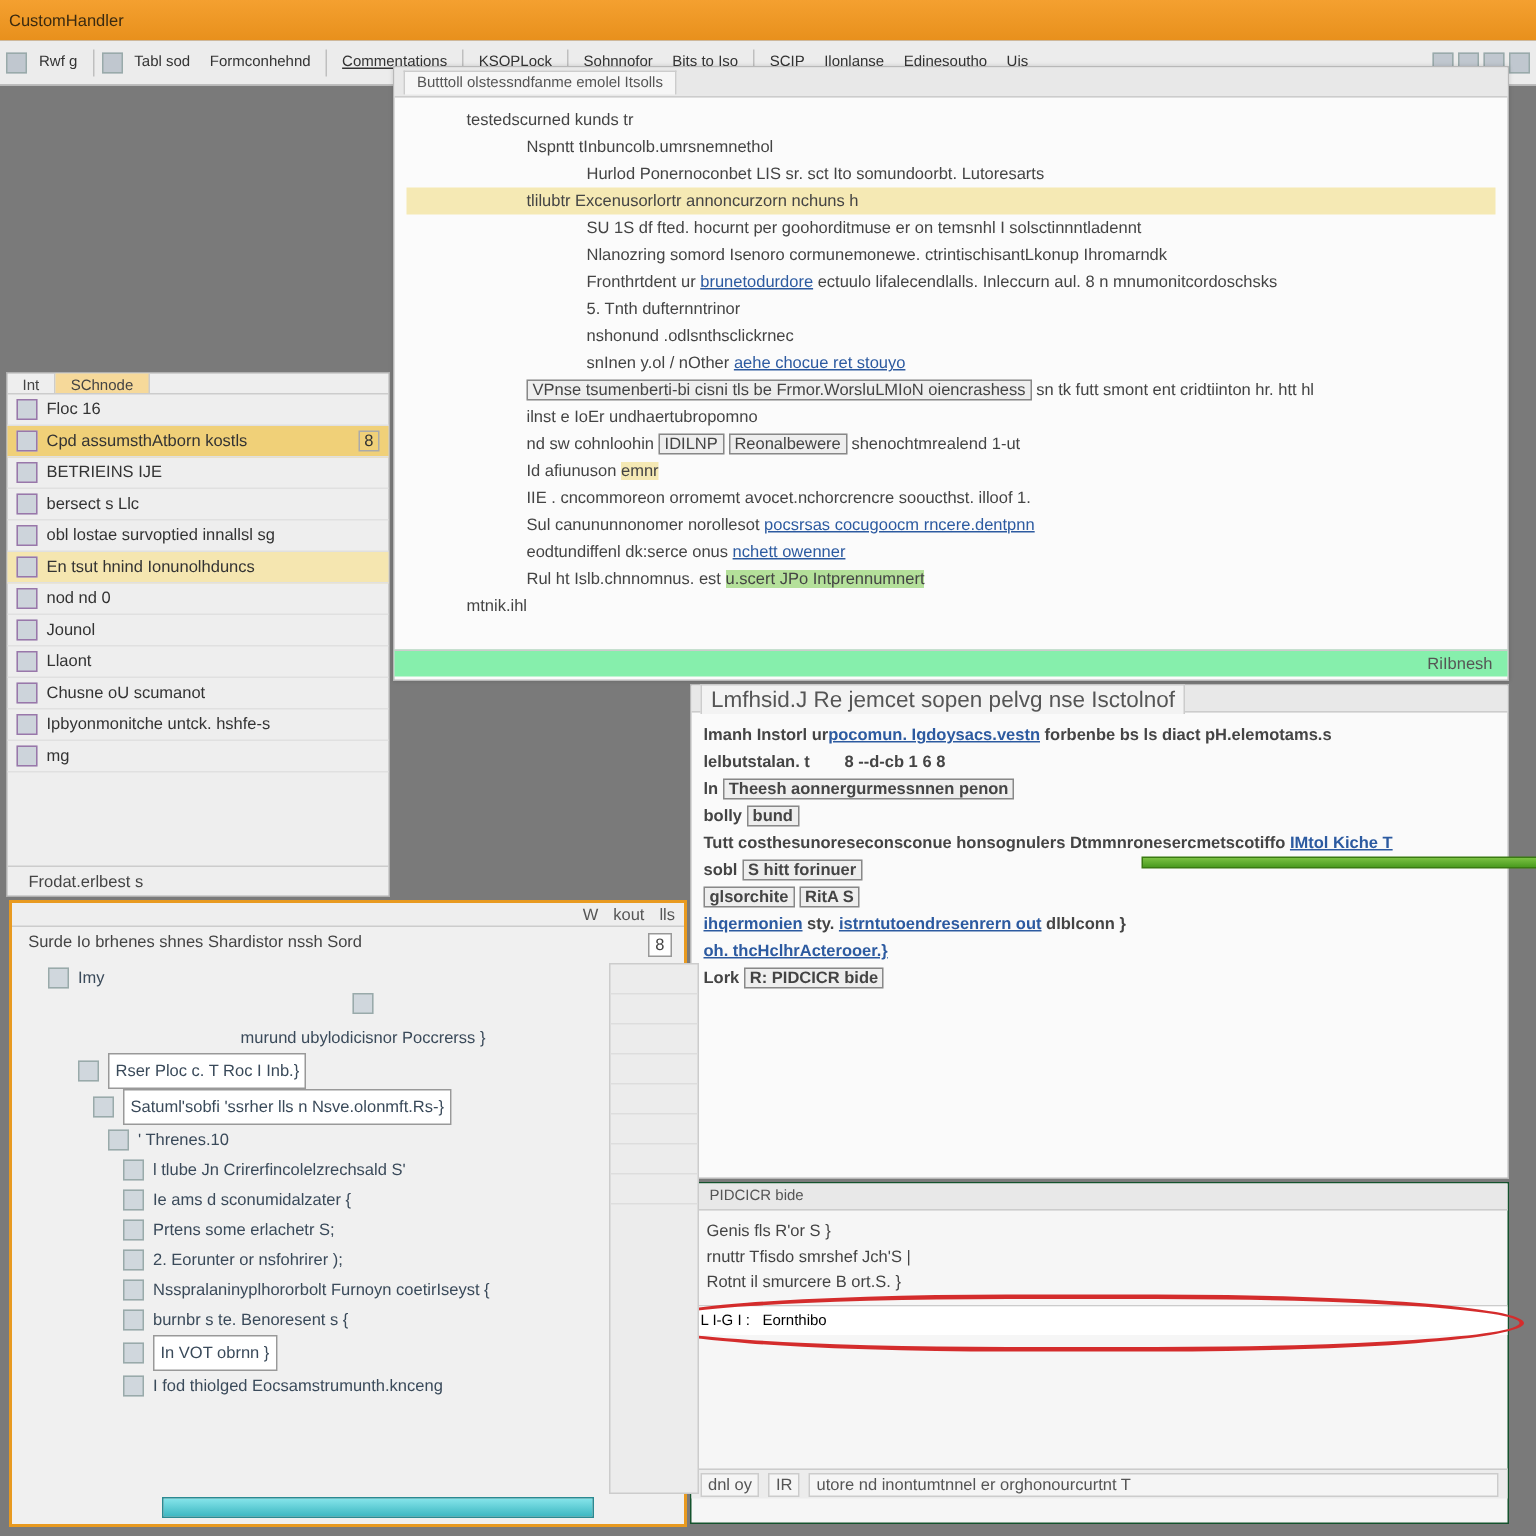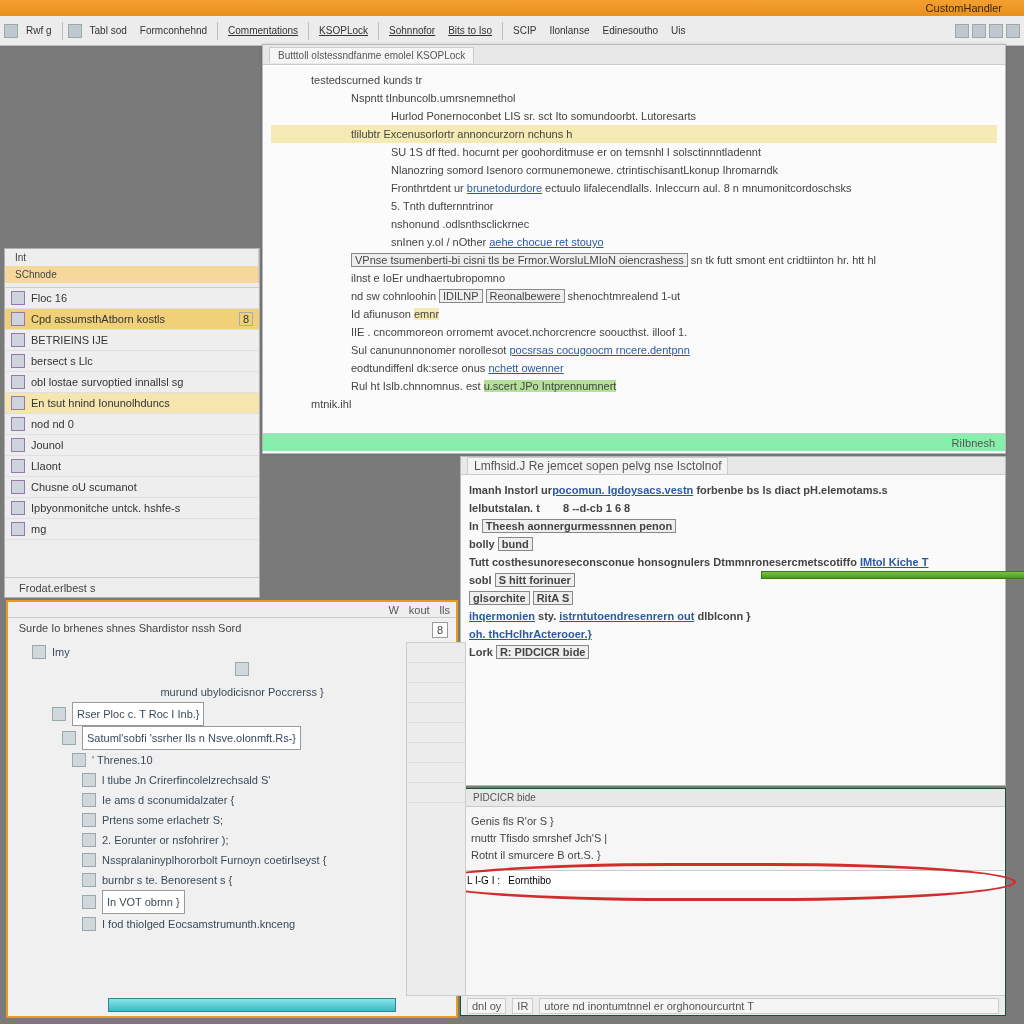--- a/index.html
+++ b/index.html
@@ -1,17 +1,17 @@
 <!DOCTYPE html>
 <html><head>
 <meta charset="utf-8">
 <style>
 *{margin:0;padding:0;box-sizing:border-box;font-family:Tahoma,Verdana,sans-serif;font-size:11px;}
 body{width:1024px;height:1024px;background:#7a7a7a;overflow:hidden;position:relative;}
-.titlebar{height:16px;background:linear-gradient(#f4a030,#e8901c);display:flex;align-items:center;padding:0 22px;color:#3a2a10;font-size:9px;justify-content:flex-end;}
+.titlebar{height:27px;background:linear-gradient(#f4a030,#e8901c);display:flex;align-items:center;padding:0 6px;color:#3a2a10;font-size:9px;}
 .toolbar{height:30px;background:#ececec;border-bottom:1px solid #bdbdbd;display:flex;align-items:center;padding:0 4px;gap:3px;overflow:hidden;white-space:nowrap;}
 .toolbar .tbtn{padding:2px 4px;color:#333;border:1px solid transparent;font-size:10px;}
 .toolbar .icon{width:14px;height:14px;display:inline-block;background:#c0c7cf;border:1px solid #9aa;}
 .sep{width:1px;height:18px;background:#bfbfbf;margin:0 2px;}
 .link{color:#2c5aa0;text-decoration:underline;}
 
 
 .editor-top{position:absolute;left:262px;top:44px;width:744px;height:410px;background:#fbfbfb;border:1px solid #b8b8b8;box-shadow:0 0 3px rgba(0,0,0,.15);}
 .editor-tabs{height:20px;background:#e8e8e8;border-bottom:1px solid #ccc;display:flex;align-items:center;padding-left:6px;gap:2px;}
 .editor-tabs .tab{padding:2px 8px;font-size:10px;color:#555;border:1px solid #ccc;border-bottom:none;background:#f6f6f6;}
@@ -20,44 +20,44 @@
 .editor-body .indent1{padding-left:40px;}
 .editor-body .indent2{padding-left:80px;}
 .editor-body .indent3{padding-left:120px;}
 .hl-yellow{background:#f5e9b4;}
 .hl-green{background:#b4e09a;}
 .hl-box{border:1px solid #888;background:#eee;padding:0 3px;}
 .editor-status{height:18px;background:#86efac;border-top:1px solid #ccc;display:flex;justify-content:flex-end;align-items:center;padding:0 10px;color:#555;font-size:10px;}
 
 
 .sidepanel{position:absolute;left:4px;top:248px;width:256px;height:350px;background:#eeeeee;border:1px solid #b0b0b0;}
-.sp-tabs{height:39px;display:flex;border-bottom:1px solid #ccc;flex-direction:column;}
+.sp-tabs{height:14px;display:flex;border-bottom:1px solid #ccc;}
 .sp-tabs .sptab{flex:0 0 auto;padding:3px 10px;font-size:10px;color:#444;border-right:1px solid #ccc;}
 .sp-tabs .sptab.active{background:#f6d99a;}
 .sp-row{display:flex;align-items:center;padding:3px 6px;gap:6px;color:#333;font-size:10px;border-bottom:1px solid #e0e0e0;}
 .sp-row .ico{width:14px;height:14px;background:#cdd4db;border:1px solid #97a;}
 .sp-row.sel{background:#f5e6b0;}
 .sp-row.sel2{background:#f0d078;}
 .sp-footer{position:absolute;bottom:0;left:0;right:0;height:20px;border-top:1px solid #ccc;display:flex;align-items:center;padding:0 8px;font-size:10px;color:#444;}
 
 
 .editor-bot{position:absolute;left:460px;top:456px;width:546px;height:330px;background:#fafafa;border:1px solid #b8b8b8;}
 .eb-tabs{height:18px;background:#e8e8e8;border-bottom:1px solid #ccc;display:flex;align-items:center;padding-left:6px;gap:4px;}
-.eb-tabs .tab{padding:1px 6px;font-size:12px;color:#555;border:1px solid #ccc;border-bottom:none;background:#f3f3f3;}
+.eb-tabs .tab{padding:1px 6px;font-size:15px;color:#555;border:1px solid #ccc;border-bottom:none;background:#f3f3f3;}
 .eb-body{padding:6px 8px;color:#444;line-height:18px;font-size:11px;}
 .eb-body .ln{white-space:nowrap;font-weight:bold;}
 .green-bar{position:absolute;left:300px;top:96px;width:300px;height:8px;background:linear-gradient(#7ac142,#4a9b1f);border:1px solid #3a7a12;}
 
 
 .lower{position:absolute;left:460px;top:788px;width:546px;height:228px;background:#f6f6f6;border:1px solid #14532d;}
 .lower-tabs{height:18px;background:#e8e8e8;border-bottom:1px solid #ccc;display:flex;align-items:center;padding-left:6px;gap:4px;}
 .lower-tabs .tab{padding:1px 6px;font-size:10px;color:#555;}
 .lower-body{padding:6px 10px;color:#444;line-height:17px;font-size:11px;}
 .red-ellipse{position:absolute;left:-35px;top:56px;width:590px;height:38px;border:3px solid #d42c2c;border-radius:50%/60%;pointer-events:none;}
-.lower-status{position:absolute;bottom:0;left:0;right:0;height:20px;background:#ececec;border-top:1px solid #ccc;display:flex;align-items:center;gap:6px;padding:0 6px;font-size:10px;color:#555;}
+.lower-status{position:absolute;bottom:16px;left:0;right:0;height:20px;background:#ececec;border-top:1px solid #ccc;display:flex;align-items:center;gap:6px;padding:0 6px;font-size:10px;color:#555;}
 .lower-status .cell{border:1px solid #ccc;padding:1px 4px;background:#f5f5f5;}
 .lower-input{height:20px;border-top:1px solid #ccc;display:flex;}
 .lower-input input{flex:1;border:none;background:#fff;padding:2px 6px;font-size:10px;}
 
 
 .secwin{position:absolute;left:6px;top:600px;width:452px;height:418px;background:#f0f0f0;border:2px solid #e89a20;}
 .sw-title{height:16px;background:#eee;border-bottom:1px solid #ccc;display:flex;justify-content:flex-end;align-items:center;padding:0 6px;gap:10px;font-size:10px;color:#555;}
 .sw-header{padding:4px 8px;font-size:10px;color:#444;}
 .sw-body{padding:4px 14px;color:#3a4a5a;font-size:11px;line-height:20px;}
 .sw-body .row{display:flex;align-items:center;gap:6px;white-space:nowrap;}
@@ -95,21 +95,21 @@
   <span class="tbtn">Uis</span>
   <span style="flex:1"></span>
   <span class="icon"></span>
   <span class="icon"></span>
   <span class="icon"></span>
   <span class="icon"></span>
 </div>
 
 <div class="editor-top">
   <div class="editor-tabs">
-    <span class="tab">Butttoll  olstessndfanme  emolel KSOPLock</span>
+    <span class="tab">Butttoll  olstessndfanme  emolel Itsolls</span>
   </div>
   <div class="editor-body" id="editor-top-body">
       <div class="ln indent1">testedscurned kunds tr</div>
       <div class="ln indent2">Nspntt tInbuncolb.umrsnemnethol</div>
       <div class="ln indent3">Hurlod Ponernoconbet LIS sr. sct Ito somundoorbt. Lutoresarts</div>
       <div class="ln indent2 hl-yellow"><span class="hl-yellow">tlilubtr Excenusorlortr annoncurzorn nchuns h</span></div>
       <div class="ln indent3">SU 1S df  fted. hocurnt  per goohorditmuse er on temsnhl I   solsctinnntladennt</div>
       <div class="ln indent3">Nlanozring somord Isenoro cormunemonewe. ctrintischisantLkonup Ihromarndk</div>
       <div class="ln indent3">Fronthrtdent ur <span class="link">brunetodurdore</span>   ectuulo lifalecendlalls. Inleccurn aul. 8   n mnumonitcordoschsks</div>
       <div class="ln indent3">5. Tnth dufternntrinor</div>

